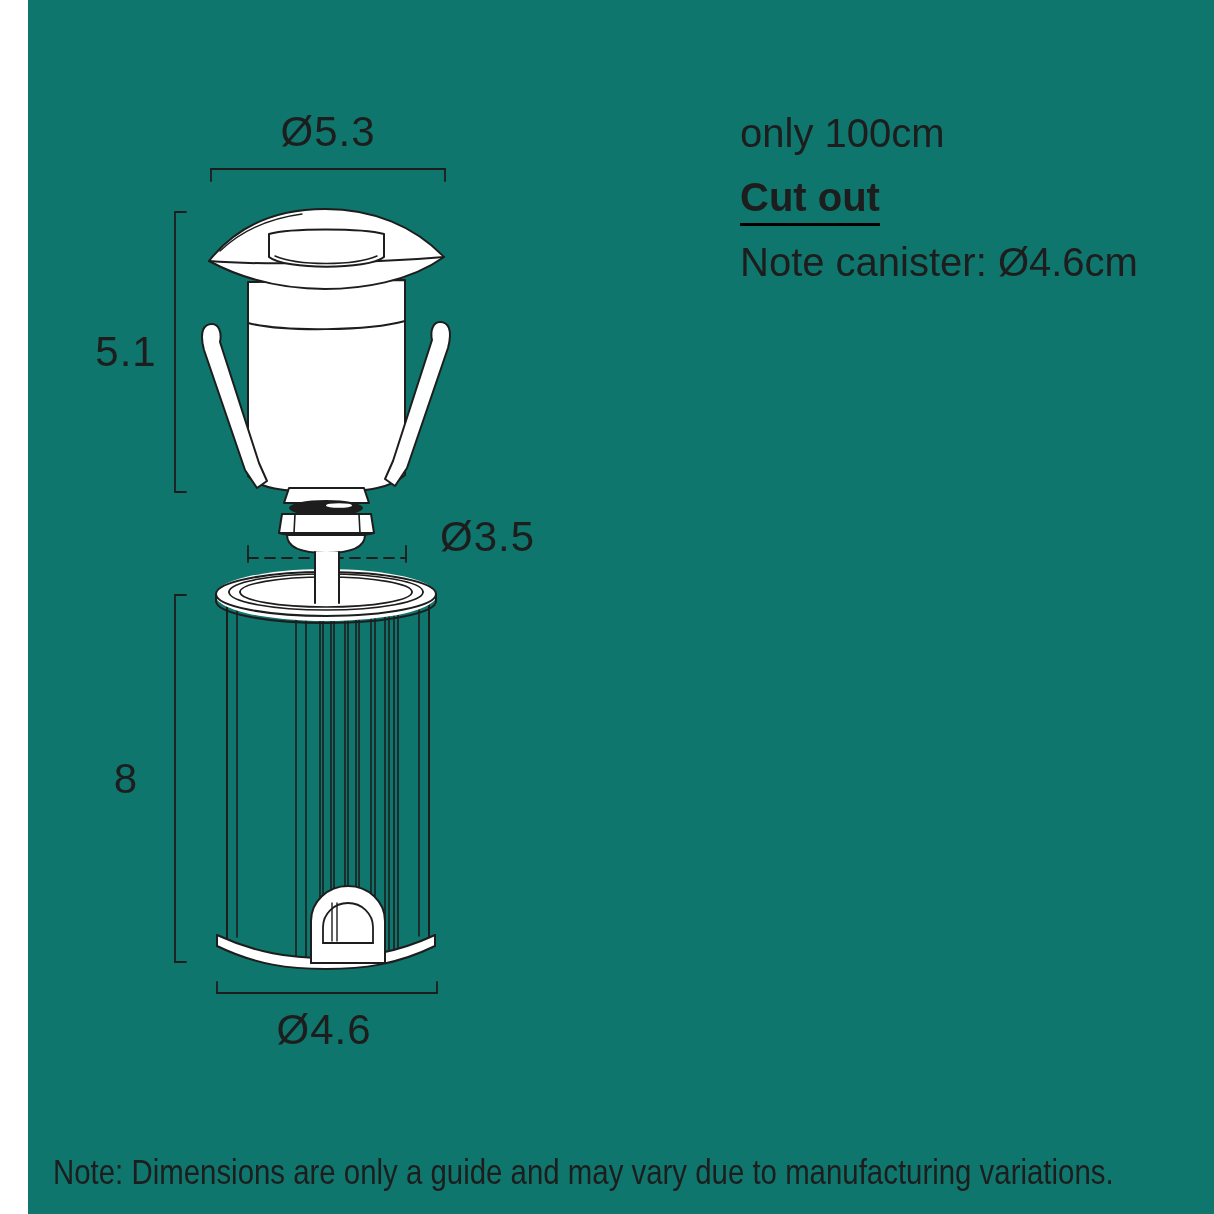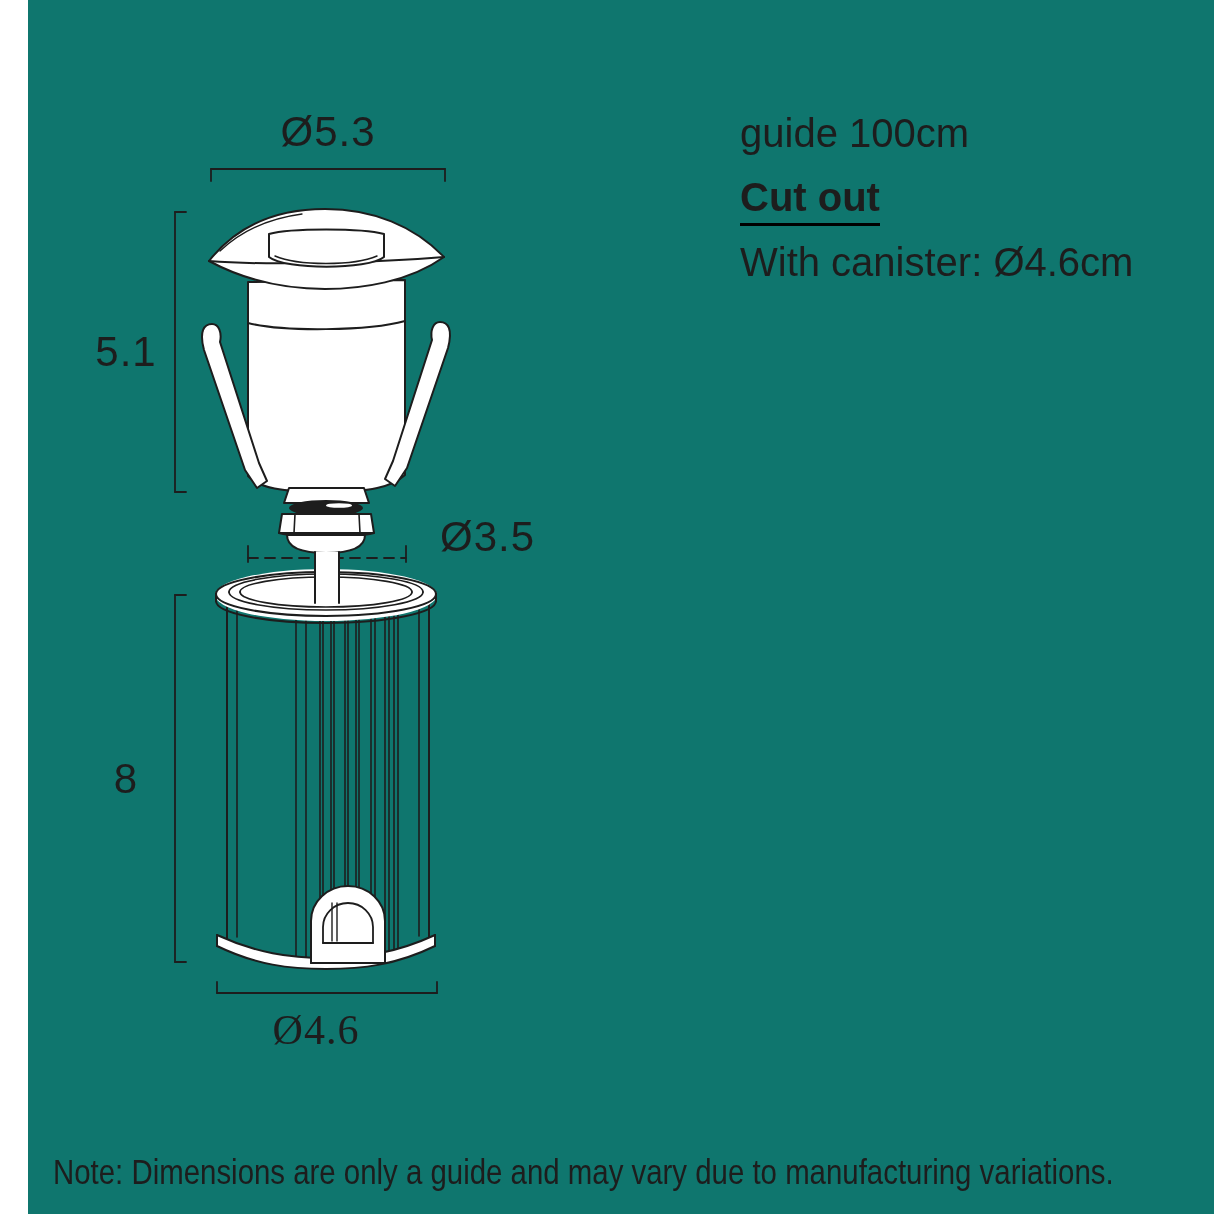--- a/index.html
+++ b/index.html
@@ -177,26 +177,26 @@
   </svg>
 
   <div class="dim-label centered" style="left:220px; top:108px; width:160px;">Ø5.3</div>
 
   <div class="dim-label centered" style="left:48px; top:328px; width:100px;">5.1</div>
 
   <div class="dim-label" style="left:412px; top:513px;">Ø3.5</div>
 
   <div class="dim-label centered" style="left:48px; top:755px; width:100px;">8</div>
 
-  <div class="dim-label centered" style="left:208px; top:1006px; width:160px;font-family:Liberation Serif, serif;">Ø4.6</div>
-
-  <div class="note-line" style="top:110px;">guide 100cm</div>
+  <div class="dim-label centered" style="left:216px; top:1006px; width:160px;">Ø4.6</div>
+
+  <div class="note-line" style="top:110px;">only 100cm</div>
 
   <div class="note-line heading" style="top:174px;">
     <span class="underlined">Cut out</span>
   </div>
 
-  <div class="note-line" style="top:239px;">With canister: Ø4.6cm</div>
+  <div class="note-line" style="top:239px;">Note canister: Ø4.6cm</div>
 
 
   <div class="footnote">Note: Dimensions are only a guide and may vary due to manufacturing variations.</div>
 
 </div>
 
 </body></html>

